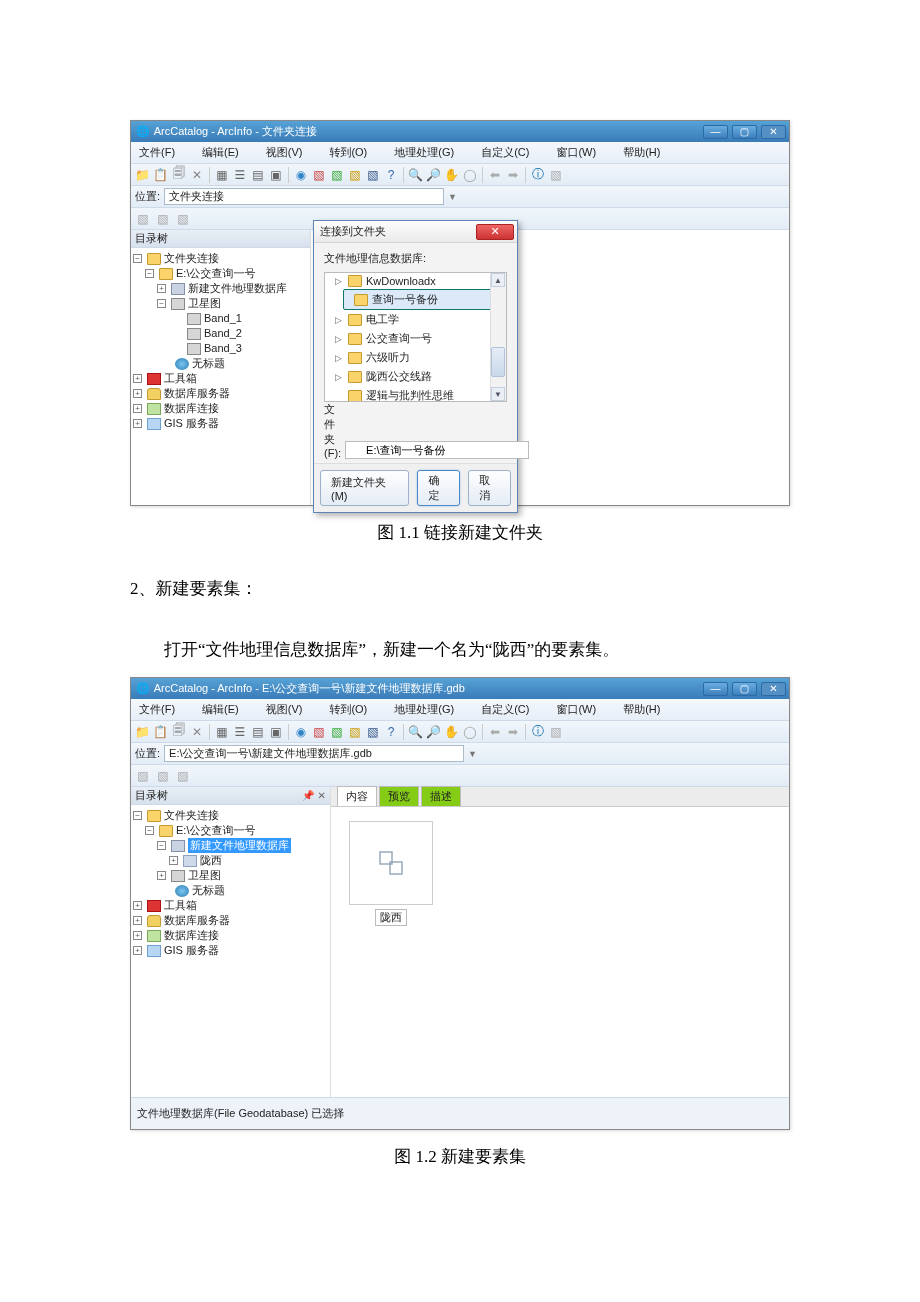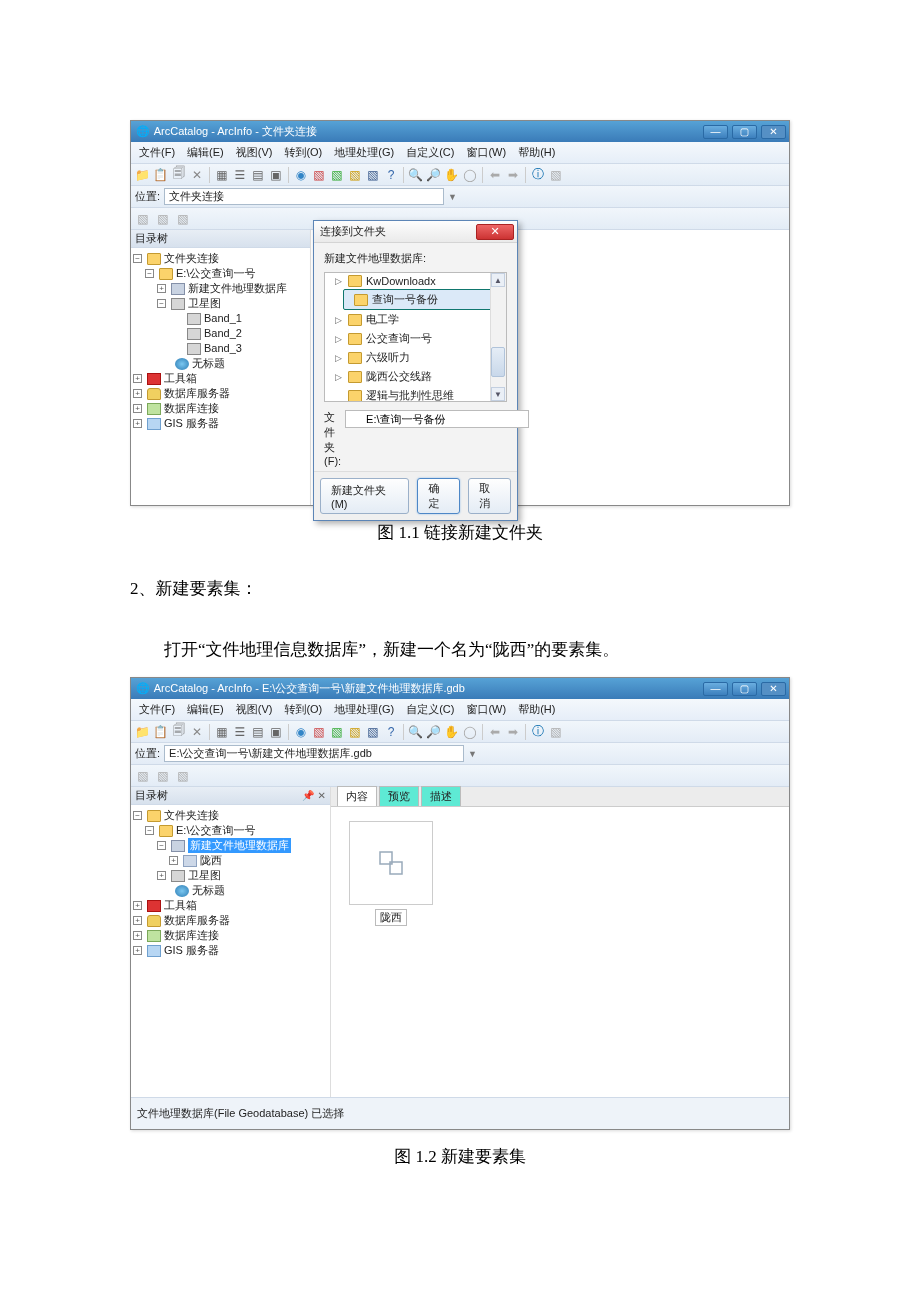--- a/index.html
+++ b/index.html
@@ -40,21 +40,21 @@
     display:flex; align-items:center; justify-content:center;
     font-size:10px; color:#fff;
   }
   .win-btn.cl { background:#5590c5; }
   .menubar {
     height: 22px;
     background: linear-gradient(#f4f8fc,#e6eef8);
     border-bottom: 1px solid #cfdae8;
     display:flex; align-items:center;
     padding: 0 4px;
-    gap:4px;
+    gap:19px;
   }
   .menubar span {
     padding: 2px 4px;
     cursor:default;
   }
   .toolbar-row {
     height: 22px;
     background: linear-gradient(#f1f6fb,#e3ecf6);
     border-bottom:1px solid #cfdae8;
     display:flex; align-items:center;
@@ -116,21 +116,21 @@
   .ico-dbblue { background:#b7d6f3; border:1px solid #6fa0cf; }
   .ico-dataset { background:#cdd8e8; border:1px solid #8ea2c0; }
   .sel { background:#3399ff; color:#fff; padding:0 2px; }
   .right-col { flex:1; position:relative; background:#fff; }
   .tabs-row {
     height:20px; border-bottom:1px solid #ccc; display:flex; align-items:flex-end;
     padding:0 6px; gap:2px; background:#ececec;
   }
   .tab {
     border:1px solid #bbb; border-bottom:none;
-    background:#5eead4; padding:2px 8px; font-size:11px;
+    background:#84cc16; padding:2px 8px; font-size:11px;
   }
   .tab.act { background:#fff; }
   .content-grid {
     padding:14px; display:flex; flex-direction:column; align-items:center; gap:4px; width:120px;
   }
   .thumb {
     width:84px; height:84px; border:1px solid #ccc; background:#fff;
     display:flex; align-items:center; justify-content:center; font-size:24px; color:#bbb;
   }
   .thumb-lbl { font-size:11px; border:1px solid #bbb; padding:0 4px; display:inline-block;}
@@ -181,21 +181,21 @@
   .dlg-list .scroll-track {
     position:absolute; right:0; top:0; bottom:0; width:16px;
     background:#f2f2f2; border-left:1px solid #ddd;
   }
   .dlg-list .scroll-arw {
     position:absolute; right:1px; width:14px; height:14px;
     background:#eaeff6; border:1px solid #c3cfe0; font-size:8px;
     display:flex;align-items:center;justify-content:center; color:#556;
   }
   .dlg-path {
-    margin-top:8px; display:flex; align-items:flex-start; gap:4px;
+    display:flex; align-items:flex-end; gap:4px;
   }
   .dlg-path input {
     flex:1; height:18px; border:1px solid #bbb; font-size:11px; padding:0 20px;
     background:#fff;
   }
   .dlg-btns {
     border-top:1px solid #ddd;
     padding:6px; display:flex; gap:8px; justify-content:center;
     background:#f0f0f0;
   }
@@ -359,21 +359,21 @@
     </div>
 
     <div class="right-col">
 
       <div class="dialog">
         <div class="dlg-title">
           <span>连接到文件夹</span>
           <div class="dlg-close">✕</div>
         </div>
         <div class="dlg-body">
-          <div>新建文件地理数据库:</div>
+          <div>文件地理信息数据库:</div>
           <div class="dlg-list">
             <div class="li">
                 <span class="tri">▷</span>
                 <span class="ico16 ico-folder"></span>
                 <span>KwDownloadx</span>
               </div>
             <div class="li selrow" style="margin-left:18px">
                 <span class="ico16 ico-folder"></span>
                 <span>查询一号备份</span>
               </div>

